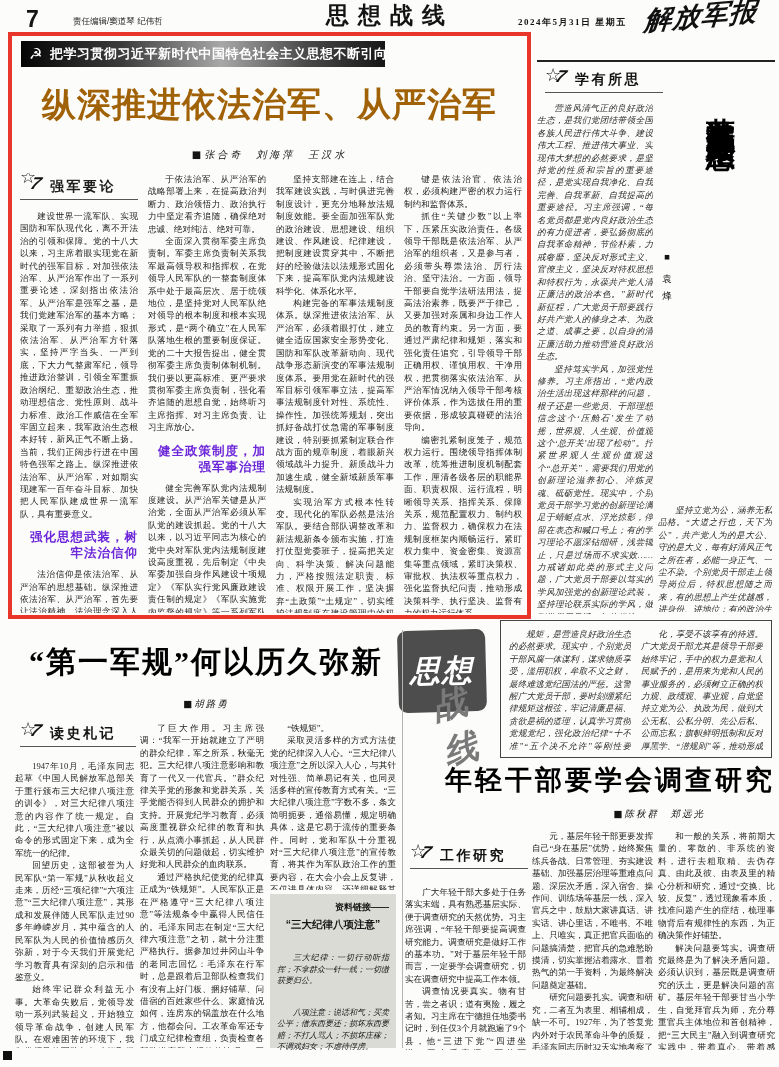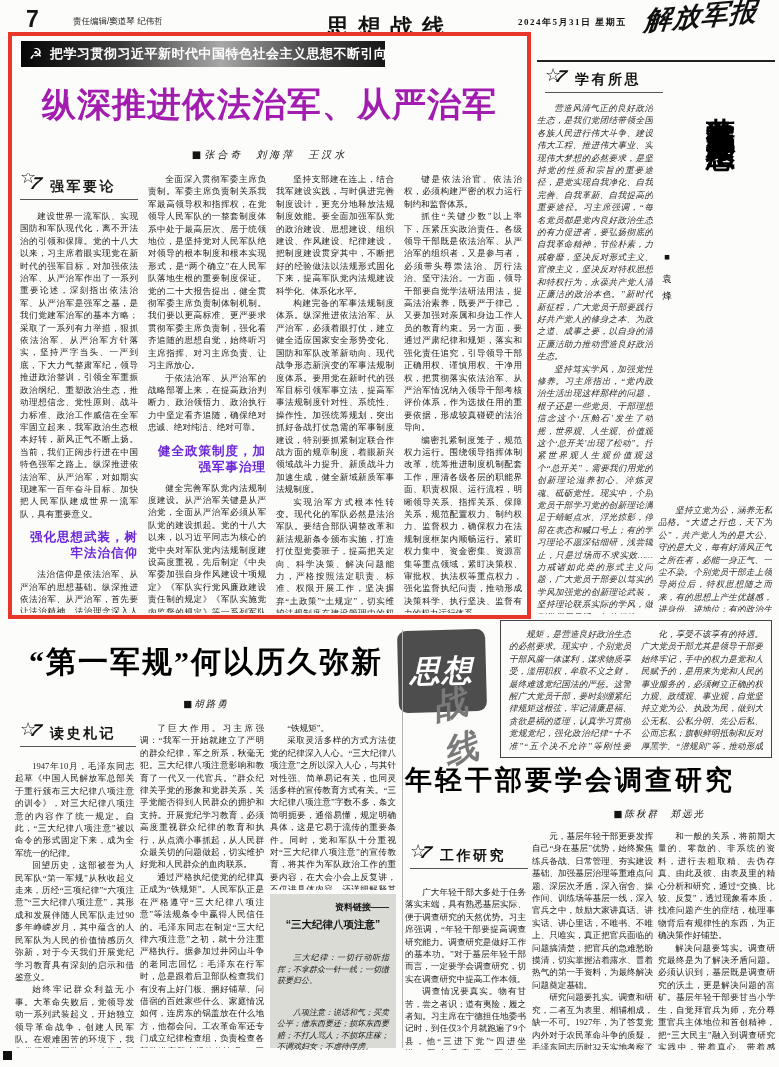--- a/index.html
+++ b/index.html
@@ -7,21 +7,21 @@
   .page {
     position:relative; width:779px; height:1067px; margin:0 auto;
     background:#fcfcfa; color:#141414; overflow:hidden;
     font-family:"Liberation Serif", serif;
   }
   .abs { position:absolute; }
 
   
   .pagenum { left:26px; top:6px; font:700 23px "Liberation Sans", sans-serif; }
   .editors { left:57px; top:16px; font-size:8.5px; color:#222; font-family:"Liberation Sans", sans-serif;margin-left:16px; }
-  .paper-section-title { left:295px; top:12px; width:190px; text-align:center;
+  .paper-section-title { left:295px; top:0; width:190px; text-align:center;
     font:700 23px "Liberation Sans", sans-serif; letter-spacing:9px; }
   .dateline { left:518px; top:16px; font-size:9px; letter-spacing:1.5px;font-weight:bold; }
   .masthead { left:645px; top:-2px; font:700 italic 27px "DejaVu Serif", serif;
     transform:skewX(-10deg) rotate(-5deg); letter-spacing:1px; color:#111; }
   .right-rule { left:537px; top:60px; width:238px; height:1.5px; background:#222; }
 
   
   .sechead { display:flex; align-items:flex-end; gap:6px;
     border-bottom:1px solid #555; padding-bottom:3px; }
   .starlogo { position:relative; width:24px; height:21px; flex:0 0 24px; }
@@ -39,21 +39,21 @@
   .kai p { font-style:italic; color:#2b2b2b; }
 
   
   .main-box { left:8px; top:32px; width:523px; height:587px; border:4px solid #e8362a; background:#fcfcfa; }
   .banner { position:absolute; left:9px; top:5px; width:364px; height:26px;
     background:linear-gradient(90deg,#050505 0%,#3c3c3c 28%,#a8a8a8 55%,#4a4a4a 78%,#161616 100%);
     color:#fff; display:flex; align-items:center; padding:0 8px;
     font:700 13px "Liberation Sans", sans-serif; letter-spacing:0.5px; white-space:nowrap; overflow:hidden; }
   .banner .emblem { font-family:"DejaVu Sans", sans-serif; font-size:15px; margin-right:7px; color:#fff; }
   .main-headline { position:absolute; left:0; top:46px; width:100%; text-align:center;
-    font:900 34px "Liberation Sans", sans-serif; letter-spacing:1px; color:#a21caf; }
+    font:900 34px "Liberation Sans", sans-serif; letter-spacing:1px; color:#a16207; }
   .main-byline { position:absolute; left:0; top:112px; width:100%; text-align:center;
     font:italic 10px "DejaVu Serif", serif; letter-spacing:3px; }
   .main-cols { position:absolute; left:8px; top:137px; width:503px; height:440px; display:flex; gap:10px; }
   .mcol { width:118px; height:100%; }
   .mcol .qjhead { margin:2px 0 10px; }
 
   
   .sxs-head { left:545px; top:68px; width:118px; }
   .colA { left:537px; top:102px; width:116px; height:512px; }
   .vert-headline { left:701px; top:94px; height:402px; writing-mode:vertical-rl;
@@ -82,21 +82,21 @@
   .hcol2 { left:140px; top:722px; width:124px; height:326px; }
   .hcol3 { left:270px; top:722px; width:126px; height:168px; }
   .ref-box { left:270px; top:894px; width:126px; height:154px; background:#dbdbd6; padding:7px 7px; }
   .ref-label { font:700 9px "Liberation Sans", sans-serif; margin-bottom:4px;text-align:right; }
   .ref-title { text-align:center; font:700 10.5px "Liberation Sans", sans-serif; margin-bottom:5px; }
   .ref-body p { font:italic 8px/11.5px "DejaVu Serif", serif; text-indent:2em; text-align:justify;margin-top:20px; }
 
   .vdiv { left:402px; top:630px; width:1px; height:418px; background:#b5b5b0; }
 
   
-  .res-headline { left:405px; top:762px; width:370px; text-align:left;
+  .res-headline { left:405px; top:762px; width:370px; text-align:right;
     font:900 27px "Liberation Sans", sans-serif; letter-spacing:3px; color:#000; }
   .res-byline { left:405px; top:808px; width:300px; text-align:right;
     font:italic 9.5px "DejaVu Serif", serif; letter-spacing:2px; }
   .gzyj-head { left:410px; top:844px; width:118px; }
   .rcol1 { left:405px; top:886px; width:121px; height:164px; }
   .rcol2 { left:532px; top:830px; width:121px; height:220px; }
   .rcol3 { left:658px; top:830px; width:117px; height:220px;font-family:Liberation Serif, serif; }
 
   .corner-mark { left:3px; top:1051px; width:9px; height:9px; background:#101010; }
 </style>
@@ -128,22 +128,22 @@
           </span>
           <span class="sec-title">强军要论</span>
         </div>
         <div>
             <p class="colp">建设世界一流军队、实现国防和军队现代化，离不开法治的引领和保障。党的十八大以来，习主席着眼实现党在新时代的强军目标，对加强依法治军、从严治军作出了一系列重要论述，深刻指出依法治军、从严治军是强军之基，是我们党建军治军的基本方略；采取了一系列有力举措，狠抓依法治军、从严治军方针落实，坚持严字当头、一严到底，下大力气整肃军纪，领导推进政治整训，引领全军重振政治纲纪、重塑政治生态，推动理想信念、党性原则、战斗力标准、政治工作威信在全军牢固立起来，我军政治生态根本好转，新风正气不断上扬。当前，我们正阔步行进在中国特色强军之路上。纵深推进依法治军、从严治军，对如期实现建军一百年奋斗目标、加快把人民军队建成世界一流军队，具有重要意义。</p>
             <h4 class="colsub">强化思想武装，树牢法治信仰</h4>
             <p class="colp">法治信仰是依法治军、从严治军的思想基础。纵深推进依法治军、从严治军，首先要让法治精神、法治理念深入人心，使全军官兵信仰法治、坚守法治。</p>
           </div>
       </div>
       <div class="mcol txtcol">
+          <p class="colp">于依法治军、从严治军的战略部署上来，在提高政治判断力、政治领悟力、政治执行力中坚定看齐追随，确保绝对忠诚、绝对纯洁、绝对可靠。</p>
           <p class="colp">全面深入贯彻军委主席负责制。军委主席负责制关系我军最高领导权和指挥权，在党领导人民军队的一整套制度体系中处于最高层次、居于统领地位，是坚持党对人民军队绝对领导的根本制度和根本实现形式，是“两个确立”在人民军队落地生根的重要制度保证。党的二十大报告提出，健全贯彻军委主席负责制体制机制。我们要以更高标准、更严要求贯彻军委主席负责制，强化看齐追随的思想自觉，始终听习主席指挥、对习主席负责、让习主席放心。</p>
-          <p class="colp">于依法治军、从严治军的战略部署上来，在提高政治判断力、政治领悟力、政治执行力中坚定看齐追随，确保绝对忠诚、绝对纯洁、绝对可靠。</p>
           <h4 class="colsub">健全政策制度，加强军事治理</h4>
           <p class="colp">健全完善军队党内法规制度建设。从严治军关键是从严治党，全面从严治军必须从军队党的建设抓起。党的十八大以来，以习近平同志为核心的党中央对军队党内法规制度建设高度重视，先后制定《中央军委加强自身作风建设十项规定》《军队实行党风廉政建设责任制的规定》《军队实施党内监督的规定》等一系列军队党内法规制度，取得显著成果。纵深推进依法治军、从严治军，要始终坚持党委统一的集体领导下的首长分工负责制，</p>
         </div>
       <div class="mcol txtcol">
           <p class="colp">坚持支部建在连上，结合我军建设实践，与时俱进完善制度设计，更充分地释放法规制度效能。要全面加强军队党的政治建设、思想建设、组织建设、作风建设、纪律建设，把制度建设贯穿其中，不断把好的经验做法以法规形式固化下来，提高军队党内法规建设科学化、体系化水平。</p>
           <p class="colp">构建完备的军事法规制度体系。纵深推进依法治军、从严治军，必须着眼打仗，建立健全适应国家安全形势变化、国防和军队改革新动向、现代战争形态新演变的军事法规制度体系。要用党在新时代的强军目标引领军事立法，提高军事法规制度针对性、系统性、操作性。加强统筹规划，突出抓好备战打仗急需的军事制度建设，特别要抓紧制定联合作战方面的规章制度，着眼新兴领域战斗力提升、新质战斗力加速生成，健全新域新质军事法规制度。</p>
           <p class="colp">实现治军方式根本性转变。现代化的军队必然是法治军队。要结合部队调整改革和新法规新条令颁布实施，打造打仗型党委班子，提高把关定向、科学决策、解决问题能力，严格按照法定职责、标准、权限开展工作，坚决摒弃“土政策”“土规定”，切实维护法规制度在建设管理中的权威性、严肃性。</p>
         </div>
       <div class="mcol txtcol">
           <p class="colp">键是依法治官、依法治权，必须构建严密的权力运行制约和监督体系。</p>

